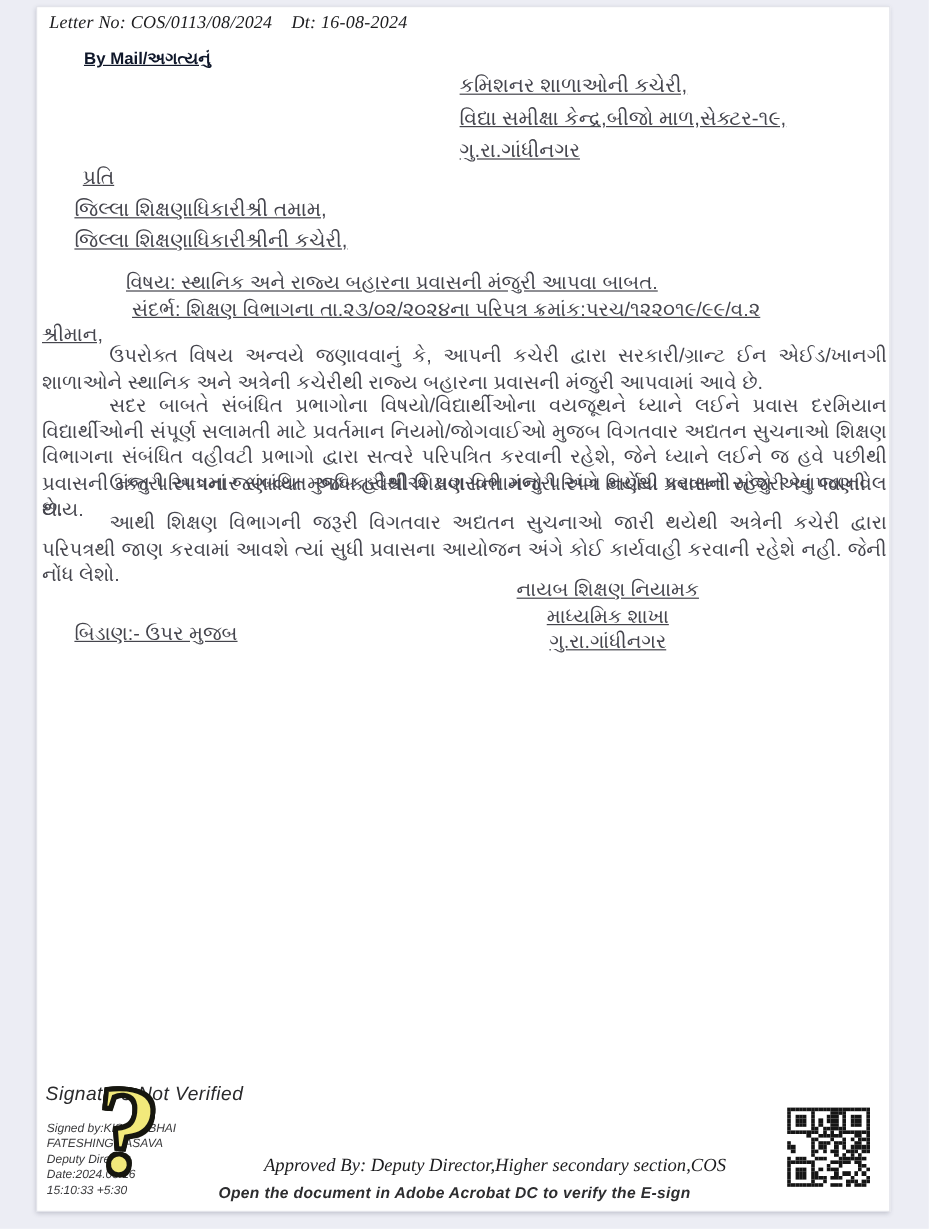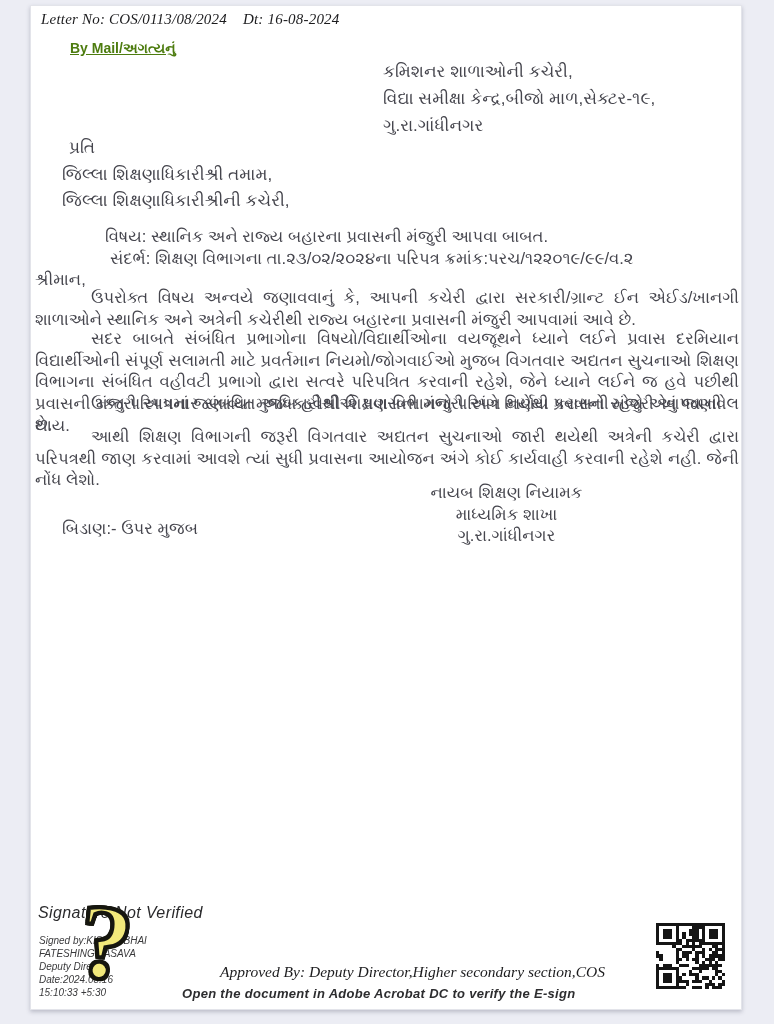--- a/index.html
+++ b/index.html
@@ -13,26 +13,26 @@
   .page{
     position:absolute;left:30px;top:5px;
     width:712px;height:1005px;
     background:#ffffff;
     border:1px solid #e3e4ea;
     box-shadow:0 2px 4px rgba(60,64,90,.28);
     box-sizing:border-box;
   }
   .abs{position:absolute;}
   .en-serif{font-family:"Liberation Serif", serif;color:#1c1c1e;font-style:italic;}
-  .guj{color:#45454d;}
+  .guj{color:#45454d;text-decoration:underline;}
   .letterno{left:10px;top:5px;font-size:15px;letter-spacing:.2px;}
   .letterno .dt{margin-left:16px;}
   .bymail{
     left:39px;top:34px;font-size:14px;font-weight:bold;
-    text-decoration:underline;color:#4d7c0f;
+    text-decoration:underline;color:#0f172a;
   }
   .addr{left:352px;top:52px;font-size:17px;line-height:27px;}
   .recipient{left:31px;top:129px;font-size:17px;line-height:26.5px;}
   .recipient .prati{padding-left:7px;}
   .subject{left:74px;top:221px;font-size:16.5px;}
   .reference{left:79px;top:243px;font-size:16.5px;}
   .shriman{left:4px;top:264px;font-size:16.5px;}
   .para{
     left:4px;width:704px;font-size:16.5px;line-height:21.5px;
     text-align:justify;margin:0;color:#45454d;

